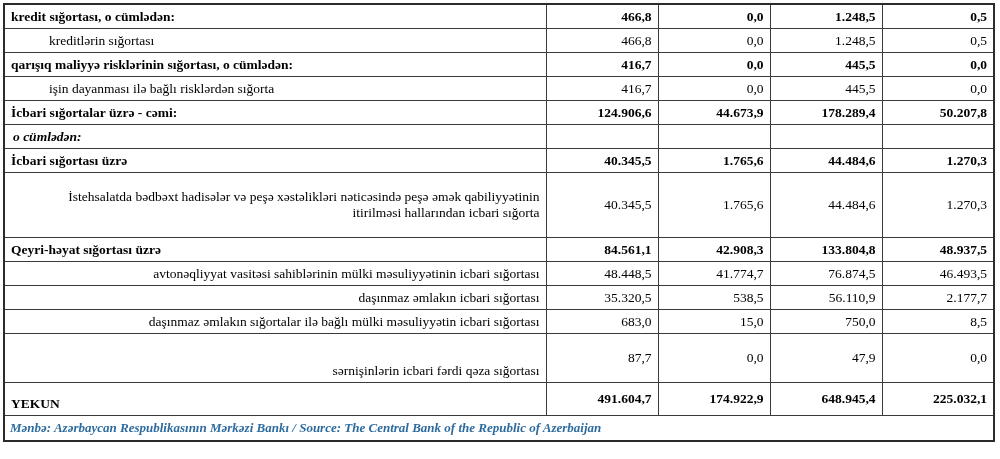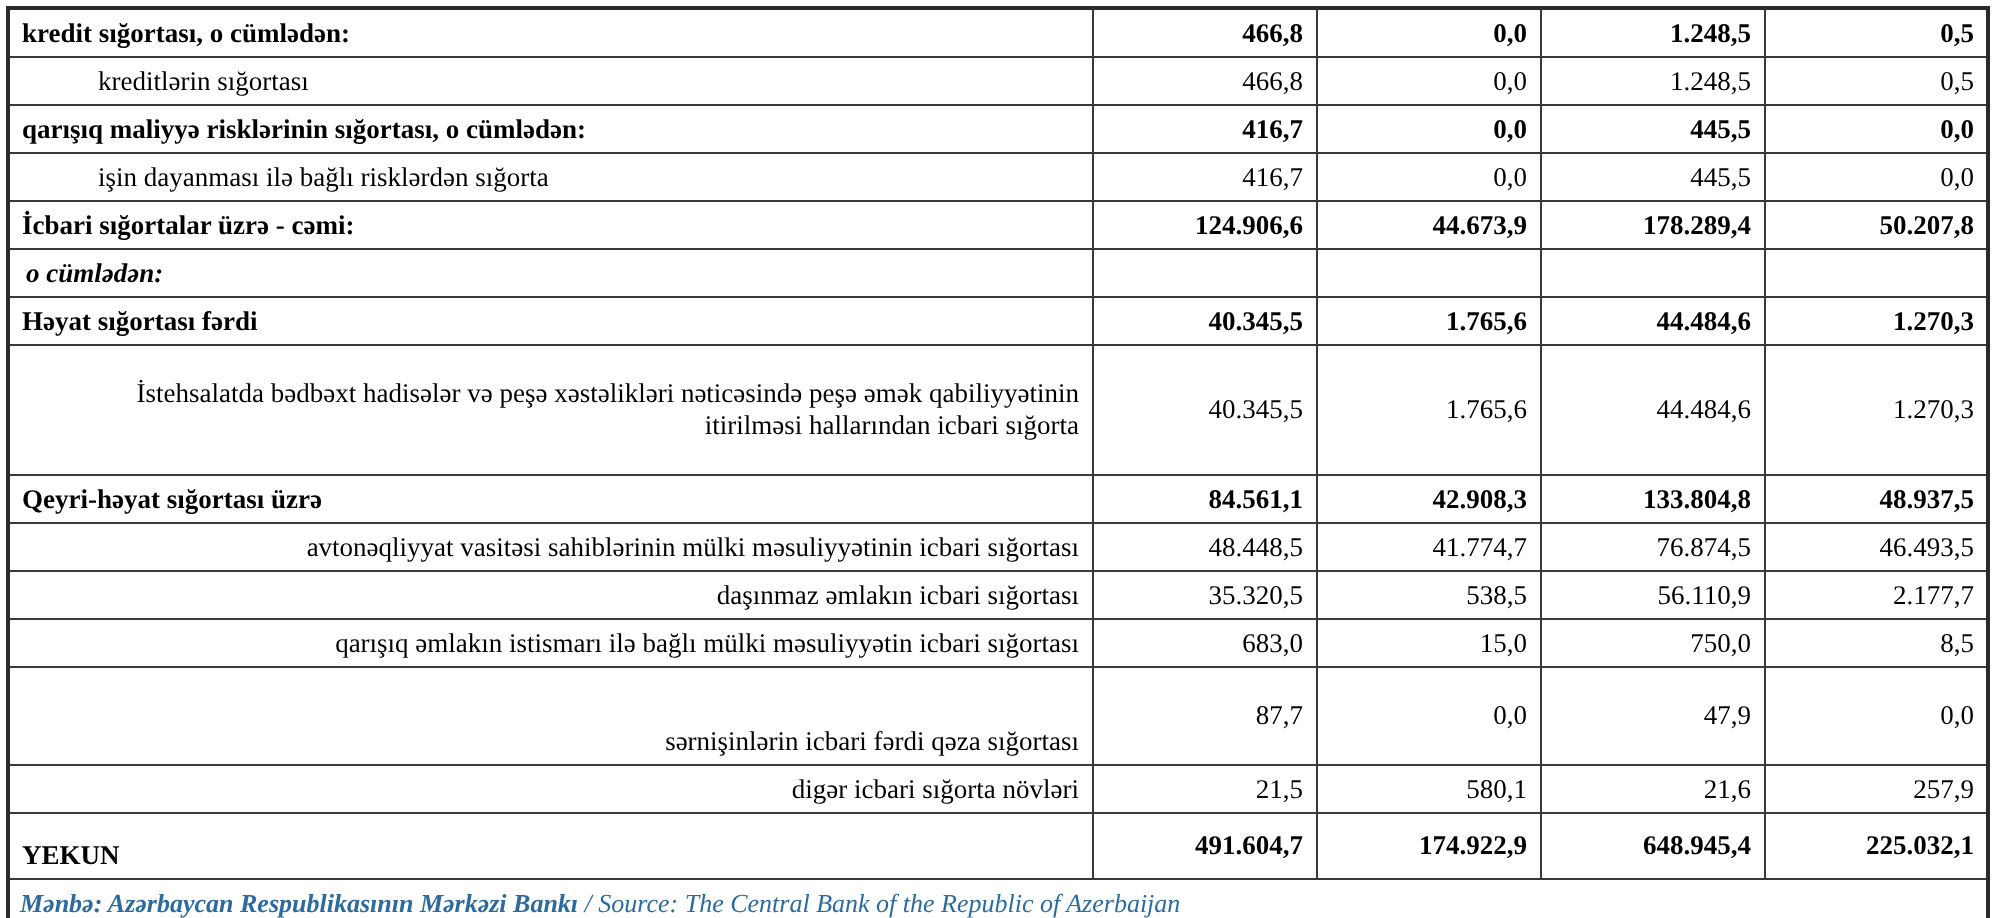--- a/index.html
+++ b/index.html
@@ -29,21 +29,21 @@
   .vbot{vertical-align:bottom; padding-bottom:3px;}
   tr.footer-row td{
     height:22px;
     font-size:13px;
     font-style:italic;
     color:#2D6B9F;
     padding-left:5px;
     vertical-align:middle;
   }
   .src-az{font-weight:bold;text-align:center;}
-  .src-en{font-weight:normal;}
+  .src-en{font-weight:bold;}
 </style>
 </head>
 <body>
 
 <div class="wrap">
   <table>
     <colgroup>
       <col class="c-label">
         <col class="c-num">
         <col class="c-num">
@@ -94,21 +94,21 @@
 
       <tr class="row-n">
         <td class="bold ital ind-sm">o cümlədən:</td>
         <td class="num"></td>
         <td class="num"></td>
         <td class="num"></td>
         <td class="num"></td>
       </tr>
 
       <tr class="row-n">
-        <td class="bold">Həyat sığortası fərdi</td>
+        <td class="bold">İcbari sığortası üzrə</td>
         <td class="num bold">40.345,5</td>
         <td class="num bold">1.765,6</td>
         <td class="num bold">44.484,6</td>
         <td class="num bold">1.270,3</td>
       </tr>
 
       <tr class="row-tall">
         <td class="ind-mid">İstehsalatda bədbəxt hadisələr və peşə xəstəlikləri nəticəsində peşə əmək qabiliyyətinin itirilməsi hallarından icbari sığorta</td>
         <td class="num">40.345,5</td>
         <td class="num">1.765,6</td>
@@ -134,42 +134,35 @@
 
       <tr class="row-n">
         <td class="ind-mid">daşınmaz əmlakın icbari sığortası</td>
         <td class="num">35.320,5</td>
         <td class="num">538,5</td>
         <td class="num">56.110,9</td>
         <td class="num">2.177,7</td>
       </tr>
 
       <tr class="row-n">
-        <td class="ind-mid">qarışıq əmlakın istismarı ilə bağlı mülki məsuliyyətin icbari sığortası</td>
+        <td class="ind-mid">daşınmaz əmlakın sığortalar ilə bağlı mülki məsuliyyətin icbari sığortası</td>
         <td class="num">683,0</td>
         <td class="num">15,0</td>
         <td class="num">750,0</td>
         <td class="num">8,5</td>
       </tr>
 
       <tr class="row-mid">
         <td class="ind-mid vbot">sərnişinlərin icbari fərdi qəza sığortası</td>
         <td class="num">87,7</td>
         <td class="num">0,0</td>
         <td class="num">47,9</td>
         <td class="num">0,0</td>
       </tr>
 
-      <tr class="row-n">
-        <td class="ind-mid">digər icbari sığorta növləri</td>
-        <td class="num">21,5</td>
-        <td class="num">580,1</td>
-        <td class="num">21,6</td>
-        <td class="num">257,9</td>
-      </tr>
 
       <tr class="row-yekun">
         <td class="bold vbot">YEKUN</td>
         <td class="num bold">491.604,7</td>
         <td class="num bold">174.922,9</td>
         <td class="num bold">648.945,4</td>
         <td class="num bold">225.032,1</td>
       </tr>
 
       <tr class="footer-row">

